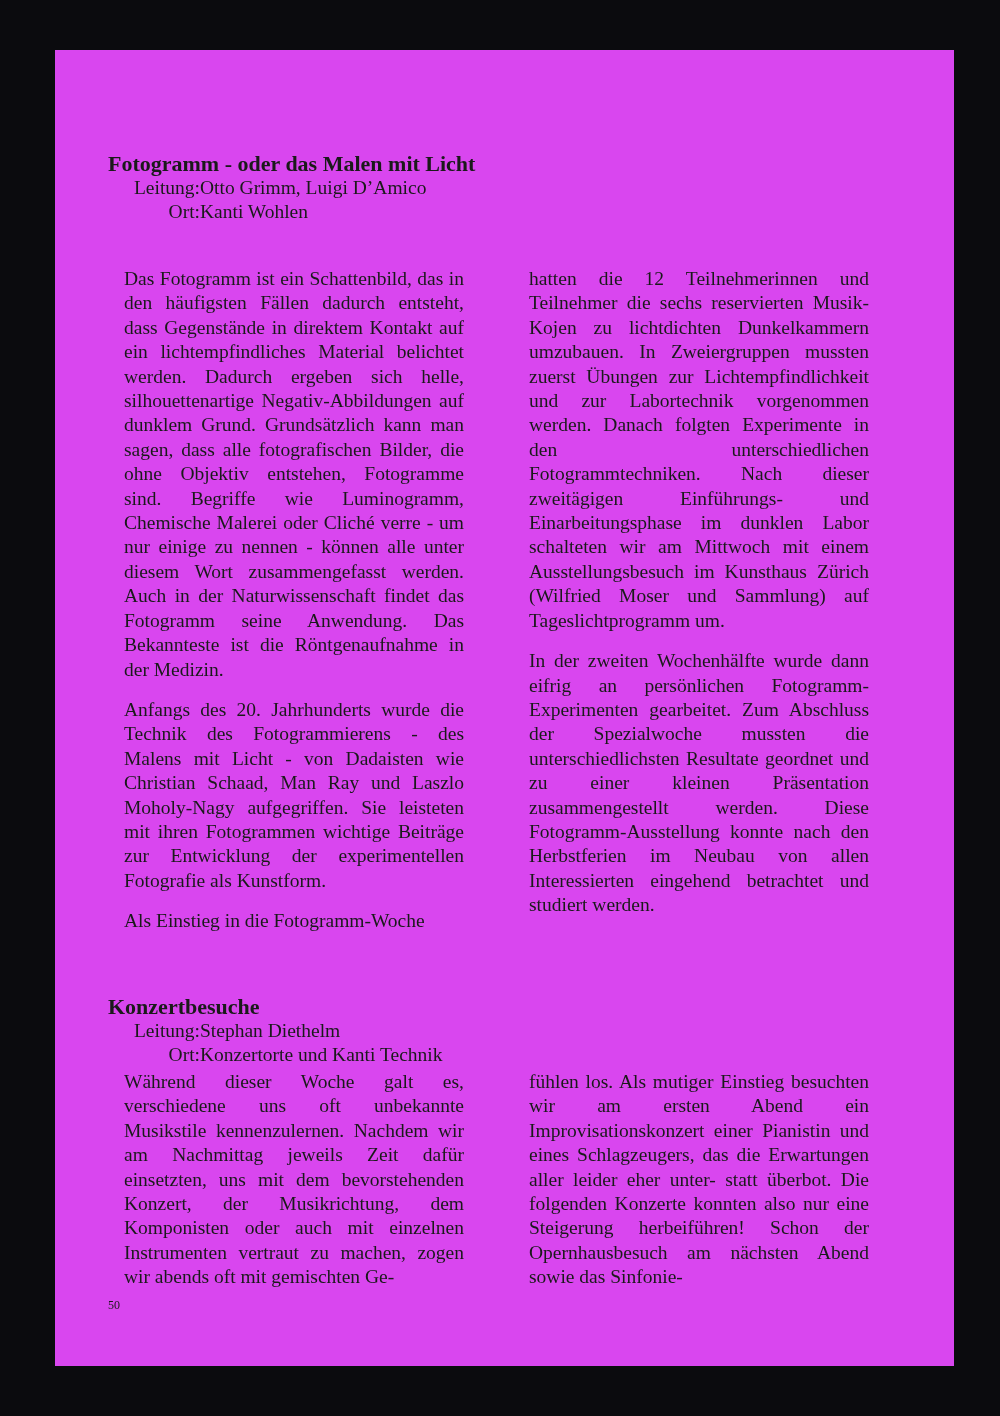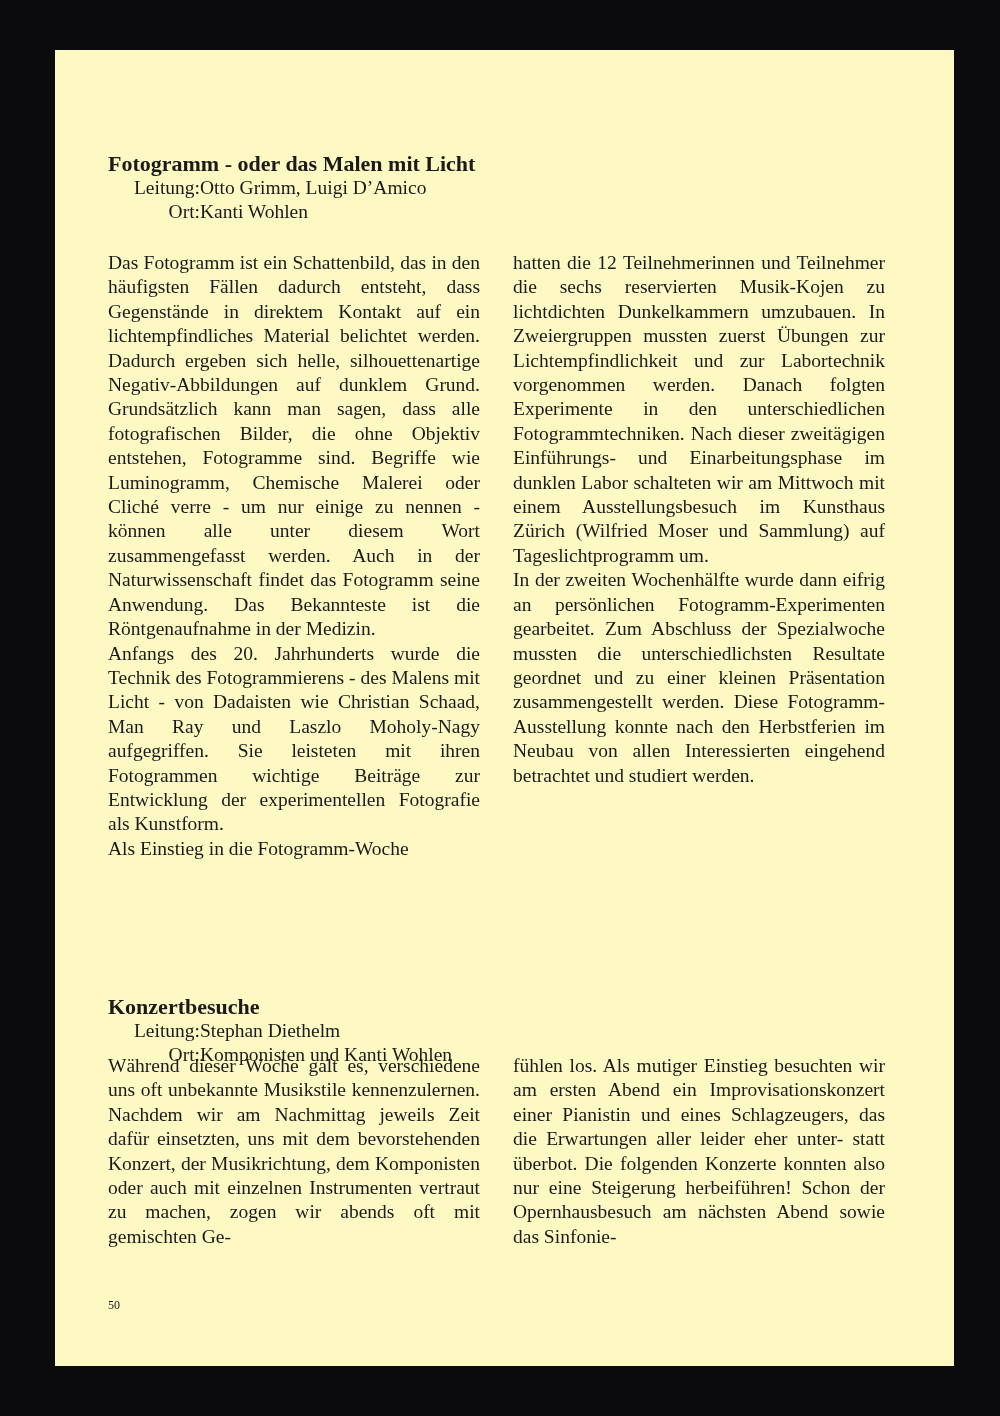--- a/index.html
+++ b/index.html
@@ -8,41 +8,41 @@
     background: #0b0b0e;
     position: relative;
     overflow: hidden;
     font-family: "Liberation Serif", "DejaVu Serif", serif;
     color: #1a1a1a;
   }
   .page {
     position: absolute;
     left: 55px; top: 50px;
     width: 899px; height: 1316px;
-    background: #fef9c3;
+    background: #d946ef;
   }
   .section { position: absolute; left: 53px; width: 800px; }
   .title {
     font-weight: bold;
     font-size: 22px;
     line-height: 24px;
     margin: 0;
   }
   .meta { font-size: 19.5px; line-height: 24px; display: flex; text-align: right; }
   .meta .lbl { width: 92px; flex: none; }
   .meta .val { }
   .col {
     position: absolute;
     width: 372px;
     font-size: 19.5px;
     line-height: 24.4px;
     text-align: justify;
     hyphens: manual;
   }
-  .col p { margin: 0; }
+  .col p { margin: 16px; }
   .pagenum {
     position: absolute;
     left: 53px; top: 1248px;
     font-size: 12px;
   }
 </style>
 </head>
 <body>
 
 <div class="page">
@@ -71,21 +71,21 @@
   </div>
 
   <div class="section" style="top:945px;">
     <h2 class="title">Konzertbesuche</h2>
     <div class="meta">
       <span class="lbl">Leitung:</span>
       <span class="val">Stephan Diethelm</span>
     </div>
     <div class="meta">
       <span class="lbl">Ort:</span>
-      <span class="val">Komponisten und Kanti Wohlen</span>
+      <span class="val">Konzertorte und Kanti Technik</span>
     </div>
   </div>
 
   <div class="col" style="left:53px; top:1004px;">
     <p>Während dieser Woche galt es, verschiedene uns oft unbekannte Musikstile kennenzulernen. Nachdem wir am Nachmittag jeweils Zeit dafür einsetzten, uns mit dem bevorstehenden Konzert, der Musikrichtung, dem Komponisten oder auch mit einzelnen Instrumenten vertraut zu machen, zogen wir abends oft mit gemischten Ge-</p>
   </div>
 
   <div class="col" style="left:458px; top:1004px;">
     <p>fühlen los. Als mutiger Einstieg besuchten wir am ersten Abend ein Improvisationskonzert einer Pianistin und eines Schlagzeugers, das die Erwartungen aller leider eher unter- statt überbot. Die folgenden Konzerte konnten also nur eine Steigerung herbeiführen! Schon der Opernhausbesuch am nächsten Abend sowie das Sinfonie-</p>
   </div>

